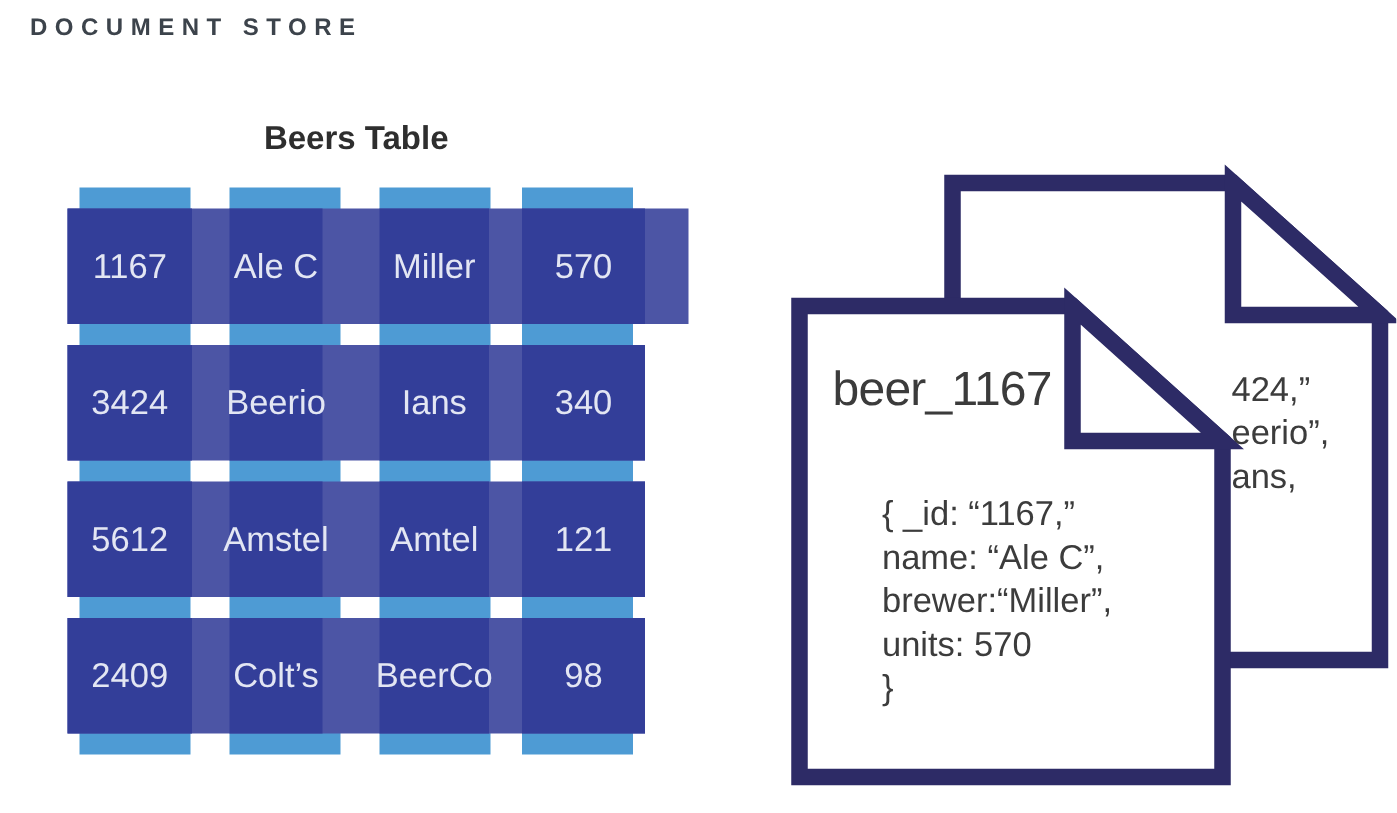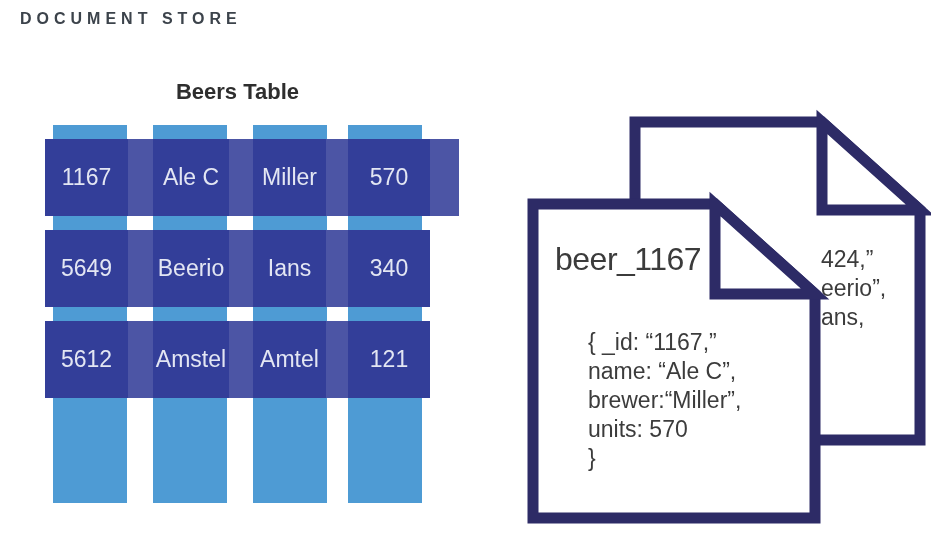--- a/index.html
+++ b/index.html
@@ -60,21 +60,21 @@
     position: absolute;
     top: 0; height: 77px;
     background: #333E99;
     color: #E3E6F3;
     font-size: 23px;
     display: flex;
     align-items: center;
     justify-content: center;
   }
   .c1 { left: 0;     width: 83px; }
-  .c2 { left: 108px; width: 76px; }
+  .c2 { left: 108px; width: 62px; }
   .c3 { left: 208px; width: 73px; }
   .c4 { left: 303px; width: 82px; }
 
   
   .doc { position: absolute; }
   .doc-back  { left: 635px; top: 122px; width: 285px; height: 318px; }
   .doc-front { left: 533px; top: 204px; width: 282px; height: 314px; }
   .doc svg { position: absolute; left: 0; top: 0; overflow: visible; display: block; }
 
   .doc-fragments {
@@ -115,30 +115,36 @@
     <div class="strip s3"></div>
     <div class="strip s4"></div>
 
     <div class="trow r1">
       <div class="cell c1">1167</div>
       <div class="cell c2">Ale C</div>
       <div class="cell c3">Miller</div>
       <div class="cell c4">570</div>
     </div>
     <div class="trow r2">
-      <div class="cell c1">5649</div>
+      <div class="cell c1">3424</div>
       <div class="cell c2">Beerio</div>
       <div class="cell c3">Ians</div>
       <div class="cell c4">340</div>
     </div>
     <div class="trow r3">
       <div class="cell c1">5612</div>
       <div class="cell c2">Amstel</div>
       <div class="cell c3">Amtel</div>
       <div class="cell c4">121</div>
+    </div>
+    <div class="trow r4">
+      <div class="cell c1">2409</div>
+      <div class="cell c2">Colt’s</div>
+      <div class="cell c3">BeerCo</div>
+      <div class="cell c4">98</div>
     </div>
   </div>
 
 
   <div class="doc doc-back">
     <svg width="285" height="318" viewBox="0 0 285 318">
       <polygon points="0,0 187,0 285,88 285,318 0,318" fill="#ffffff" stroke="#2D2B66" stroke-width="11" stroke-linejoin="miter"></polygon>
       <polygon points="187,0 187,88 285,88" fill="#ffffff" stroke="#2D2B66" stroke-width="11" stroke-linejoin="miter"></polygon>
     </svg>
     <div class="doc-fragments">

